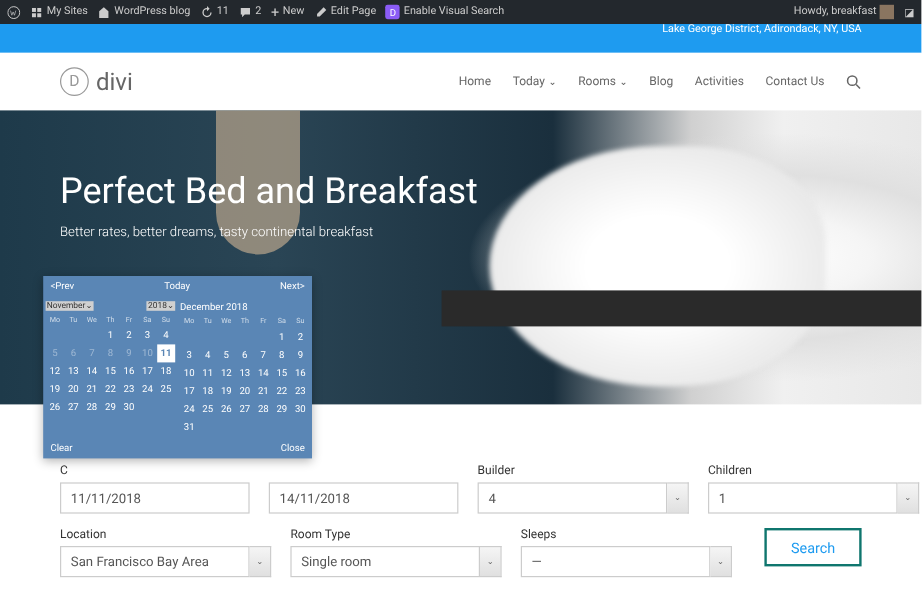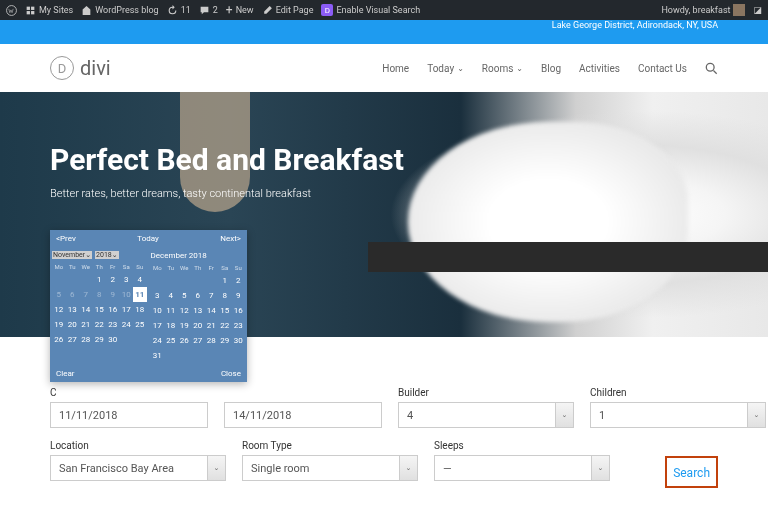--- a/index.html
+++ b/index.html
@@ -16,44 +16,44 @@
 .logo-text{font-size:20px;color:#666;font-weight:400}
 .nav{display:flex;align-items:center;gap:18px;font-size:10px;color:#666}
 .nav-item{cursor:pointer;display:flex;align-items:center;gap:3px}
 .chev{font-size:8px}
 .hero{position:relative;height:245px;background:linear-gradient(90deg,#1e3a4a 0%,#2a4555 30%,#1a2f3d 60%,#d0d0d0 75%,#f0f0f0 85%,#e8e8e8 100%);overflow:visible}
 .hero::before{content:"";position:absolute;right:0;top:0;width:55%;height:100%;background:radial-gradient(ellipse at 70% 50%,#fff 0%,#f5f5f5 20%,#e0e0e0 40%,transparent 60%)}
 .lamp{position:absolute;left:180px;top:0;width:70px;height:120px;background:#d4b896;border-radius:0 0 35px 35px;opacity:0.6}
 .pillow{position:absolute;right:80px;top:30px;width:280px;height:200px;background:radial-gradient(ellipse,#fff 30%,#f0f0f0 60%,#ddd 100%);border-radius:50% 40% 45% 50%;filter:blur(2px)}
 .bedframe{position:absolute;right:0;top:150px;width:400px;height:30px;background:#2a2a2a}
 .hero-content{position:relative;padding:50px 50px 0}
-.hero-title{color:#fff;font-size:30px;font-weight:700;margin-bottom:10px}
+.hero-title{color:#fff;font-size:30px;font-weight:400;margin-bottom:10px}
 .hero-sub{color:#fff;font-size:11px;font-weight:300}
-.calendar{position:absolute;left:50px;top:138px;width:197px;background:#5a86b5;color:#fff;font-size:8px;z-index:10;box-shadow:0 2px 8px rgba(0,0,0,0.3)}
+.calendar{position:absolute;left:36px;top:138px;width:224px;background:#5a86b5;color:#fff;font-size:8px;z-index:10;box-shadow:0 2px 8px rgba(0,0,0,0.3)}
 .cal-header{display:flex;justify-content:space-between;padding:4px 6px;font-size:8px}
 .cal-nav{cursor:pointer}
 .cal-months{display:flex}
 .cal-month{flex:1;padding:2px}
-.cal-month-head{display:flex;justify-content:flex-start;align-items:center;gap:3px;padding:2px 0;font-size:8px}
+.cal-month-head{display:flex;justify-content:space-between;align-items:center;gap:3px;padding:2px 0;font-size:8px}
 .cal-sel{background:#d0d0d0;color:#333;padding:0 1px;font-size:7px;display:inline-flex;align-items:center}
 .cal-grid{display:grid;grid-template-columns:repeat(7,1fr);gap:0;text-align:center}
 .cal-dow{font-size:6px;opacity:0.7;padding:2px 0}
 .cal-day{font-size:8px;padding:3px 0;cursor:pointer}
 .cal-day.dim{opacity:0.4}
 .cal-day.sel{background:#fff;color:#5a86b5;font-weight:bold}
 .cal-footer{display:flex;justify-content:space-between;padding:4px 6px}
 .form-section{padding:50px 50px 0;background:#fff}
 .form-row{display:flex;gap:16px;margin-bottom:12px}
 .form-group{flex:1;display:flex;flex-direction:column;gap:4px}
 .form-label{font-size:10px;color:#333}
 .form-input,.form-select{border:1px solid #ccc;padding:6px 8px;font-size:11px;color:#555;background:#fff;height:26px}
 .select-wrap{position:relative;display:flex}
 .select-wrap input,.select-wrap .form-select{flex:1}
 .select-btn{width:18px;background:linear-gradient(#f5f5f5,#e0e0e0);border:1px solid #ccc;border-left:none;display:flex;align-items:center;justify-content:center;font-size:7px;color:#666}
-.search-btn{border:2px solid #c2410c;background:#fff;color:#1e9bf0;padding:8px 6px;font-size:12px;cursor:pointer;margin-top:16px;height:32px}
+.search-btn{border:2px solid #0f766e;background:#fff;color:#1e9bf0;padding:8px 20px;font-size:12px;cursor:pointer;height:32px}
 .avatar{width:12px;height:12px;background:#8a7560}
 </style>
 </head>
 <body>
 
 <div class="admin-bar">
   <div class="admin-left">
     <span class="admin-item">
         <svg viewBox="0 0 20 20">
           <circle cx="10" cy="10" r="9" fill="none" stroke="#ccc" stroke-width="1.5"></circle>

